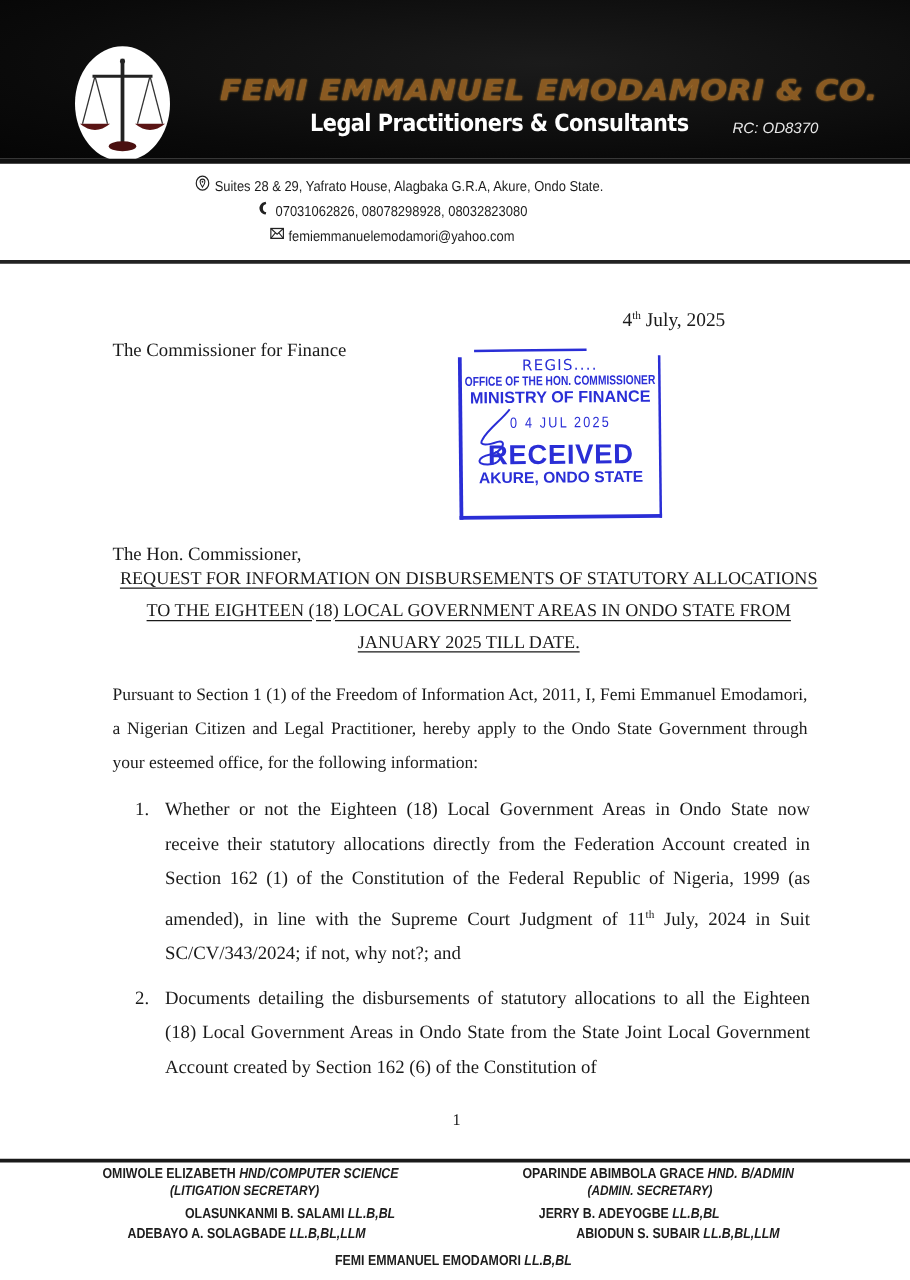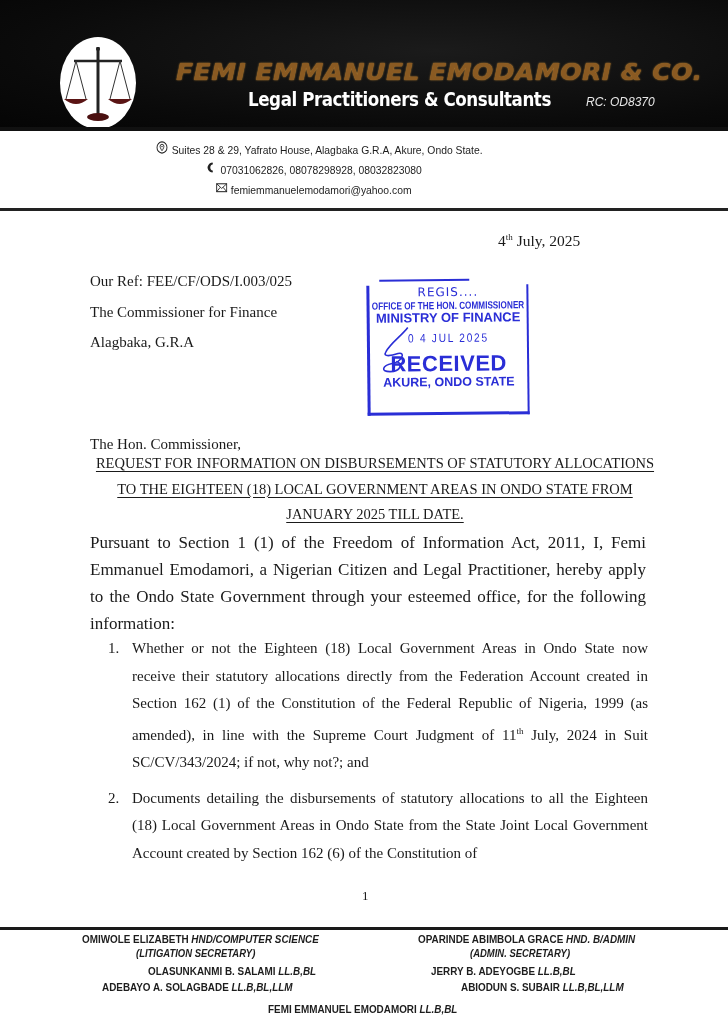--- a/index.html
+++ b/index.html
@@ -39,21 +39,21 @@
 
   
   .contact { position: absolute; left: 0; top: 140px; width: 596px; 
     font-family: "Liberation Sans", sans-serif; font-size: 11.5px; color: #1c1c1c; padding-left: 31px; }
   .contact-line { height: 20px; line-height: 20px; display: flex; justify-content: center; align-items: center; gap: 4px; transform: scaleX(0.9); }
   .contact-line svg { width: 13px; height: 13px; }
   .contact-line.address { margin-left: 12px; }
   .rule-mid { position: absolute; left: 0; top: 208px; width: 728px; height: 3px; background: #222; }
 
   
-  .date { position: absolute; left: 498px; top: 232px; font-size: 15.5px; white-space: nowrap; }
+  .date { position: absolute; left: 498px; top: 247px; font-size: 15.5px; white-space: nowrap; }
   .date sup { font-size: 9px; vertical-align: 6px; }
   .addr { position: absolute; left: 90px; top: 266px; font-size: 15px; line-height: 30.5px; }
   .addr div { white-space: nowrap; }
 
   .stamp {
     position: absolute; left: 367px; top: 285px; width: 162px; height: 130px;
     color: #2a2ed6; font-family: "Liberation Sans", sans-serif; text-align: center;
     border-left: 3px solid #2a2ed6; border-bottom: 3px solid #2a2ed6; border-right: 2px solid #2a2ed6;
     transform: rotate(-0.6deg);
   }
@@ -64,21 +64,21 @@
   .stamp .s4 { font-size: 12px; margin-top: 6px; letter-spacing: 2px; transform: scaleX(0.85); }
   .stamp .s5 { font-size: 22px; font-weight: bold; margin-top: 6px; letter-spacing: 0.5px; }
   .stamp .s6 { font-size: 12.5px; font-weight: bold; margin-top: -2px; white-space: nowrap; }
   .stamp .sig { position: absolute; left: 8px; top: 40px; width: 40px; height: 50px; }
 
   .salutation { position: absolute; left: 90px; top: 436px; font-size: 15px; white-space: nowrap; }
 
   .subject { position: absolute; left: 90px; top: 451px; width: 570px; text-align: center;
     font-size: 14.5px; line-height: 25.5px; text-decoration: underline; text-underline-offset: 3px; }
 
-  .para { position: absolute; left: 90px; top: 529px; width: 556px; font-size: 17px; line-height: 27px; text-align: justify; }
+  .para { position: absolute; left: 90px; top: 543px; width: 556px; font-size: 14px; line-height: 27px; text-align: justify; }
 
   .list { position: absolute; left: 108px; top: 635px; width: 540px; font-size: 15px; line-height: 27.5px; }
   .list-item { position: relative; padding-left: 24px; text-align: justify; margin-bottom: 8px; }
   .list-item .num { position: absolute; left: 0; top: 0; }
   .list-item sup { font-size: 9px; vertical-align: 6px; }
 
   .page-number { position: absolute; left: 362px; top: 888px; font-size: 13px; }
 
   
   .rule-bottom { position: absolute; left: 0; top: 927px; width: 728px; height: 3px; background: #1a1a1a; }
@@ -139,23 +139,21 @@
         </svg>
     </span>
     <span>femiemmanuelemodamori@yahoo.com</span>
   </div>
 </section>
 <div class="rule-mid"></div>
 
 <div class="date"><span>4</span><sup>th</sup><span> July, 2025</span></div>
 
 <div class="addr">
-  <div>Our Ref: FEE/CF/ODS/I.003/025</div>
   <div>The Commissioner for Finance</div>
-  <div>Alagbaka, G.R.A</div>
 </div>
 
 <div class="stamp">
   <div class="s1">REGIS....</div>
   <div class="s2">OFFICE OF THE HON. COMMISSIONER</div>
   <div class="s3">MINISTRY OF FINANCE</div>
   <div class="s4">0 4  JUL  2025</div>
   <div class="s5">RECEIVED</div>
   <div class="s6">AKURE, ONDO STATE</div>
   <svg class="sig" viewBox="0 0 40 50">

